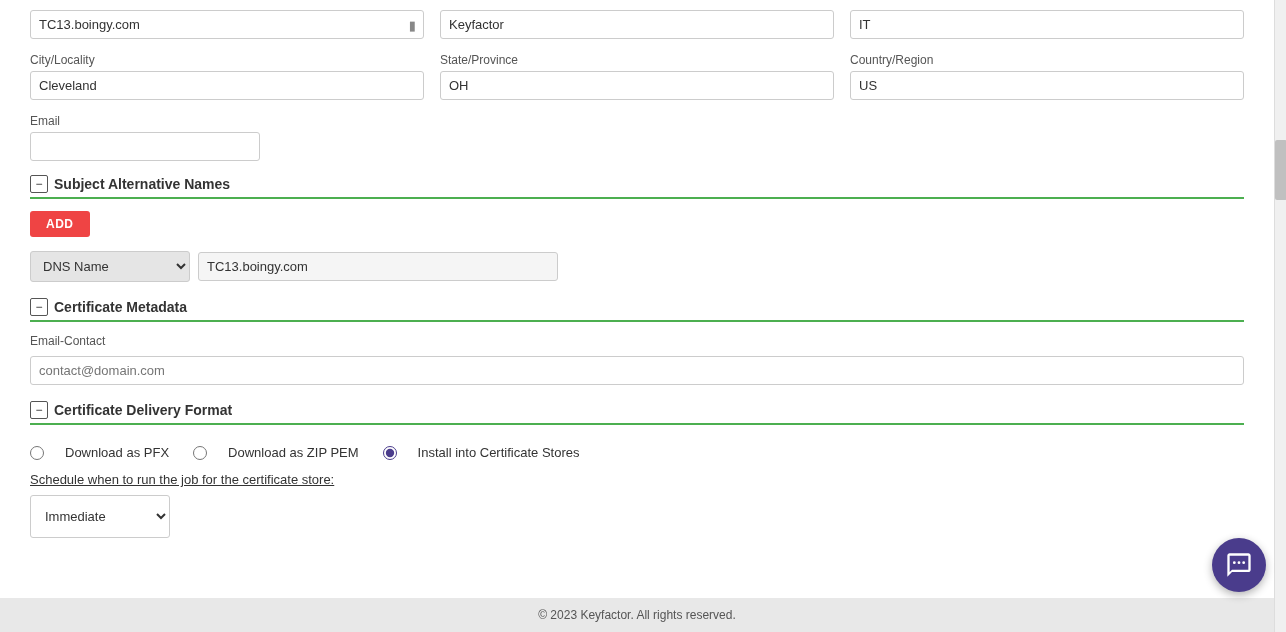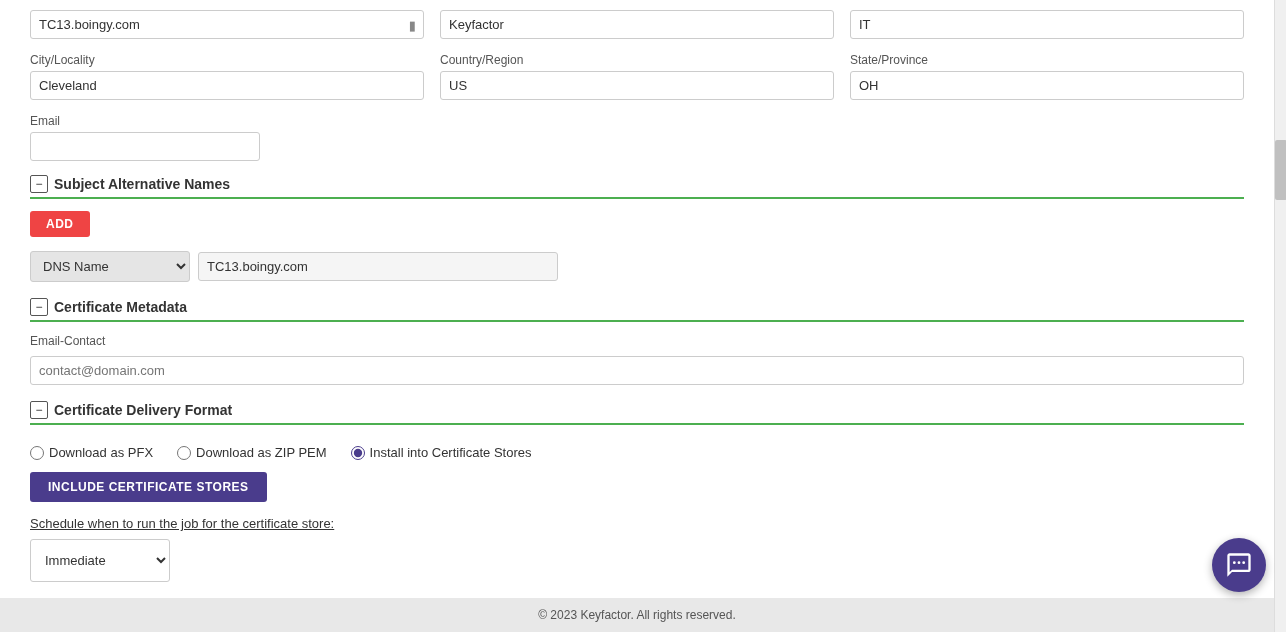--- a/index.html
+++ b/index.html
@@ -169,21 +169,21 @@
       display: flex;
       gap: 24px;
       align-items: center;
       margin-top: 8px;
       margin-bottom: 12px;
     }
 
     .radio-label {
       display: flex;
       align-items: flex-end;
-      gap: 5px;
+      gap: 21px;
       cursor: pointer;
       font-size: 13px;
     }
 
     .radio-label input[type="radio"] {
       accent-color: #4a3c8c;
       width: 14px;
       height: 14px;
     }
 
@@ -279,26 +279,26 @@
         <input type="text" class="form-control" value="IT" style="">
       </div>
     </div>
 
     <div class="form-row">
       <div class="form-group">
         <label>City/Locality</label>
         <input type="text" class="form-control" value="Cleveland" style="">
       </div>
       <div class="form-group">
+        <label>State/Province</label>
+        <input type="text" class="form-control" value="OH" style="">
+      </div>
+      <div class="form-group">
         <label>Country/Region</label>
         <input type="text" class="form-control" value="US" style="">
-      </div>
-      <div class="form-group">
-        <label>State/Province</label>
-        <input type="text" class="form-control" value="OH" style="">
       </div>
     </div>
 
     <div class="form-row">
       <div class="form-group" style="max-width:230px;">
         <label>Email</label>
         <input type="text" class="form-control" value="" style="">
       </div>
     </div>
 
@@ -343,21 +343,20 @@
         <label class="radio-label">
           <input type="radio" name="delivery" style="">
           <span>Download as ZIP PEM</span>
         </label>
         <label class="radio-label">
           <input type="radio" name="delivery" checked="" style="">
           <span>Install into Certificate Stores</span>
         </label>
       </div>
 
-      <button class="btn-include">INCLUDE CERTIFICATE STORES</button>
 
       <p class="schedule-label">Schedule when to run the job for the certificate store:</p>
 
       <select class="schedule-select">
         <option>Immediate</option>
         <option>Now</option>
         <option>Later</option>
       </select>
     </div>
 

